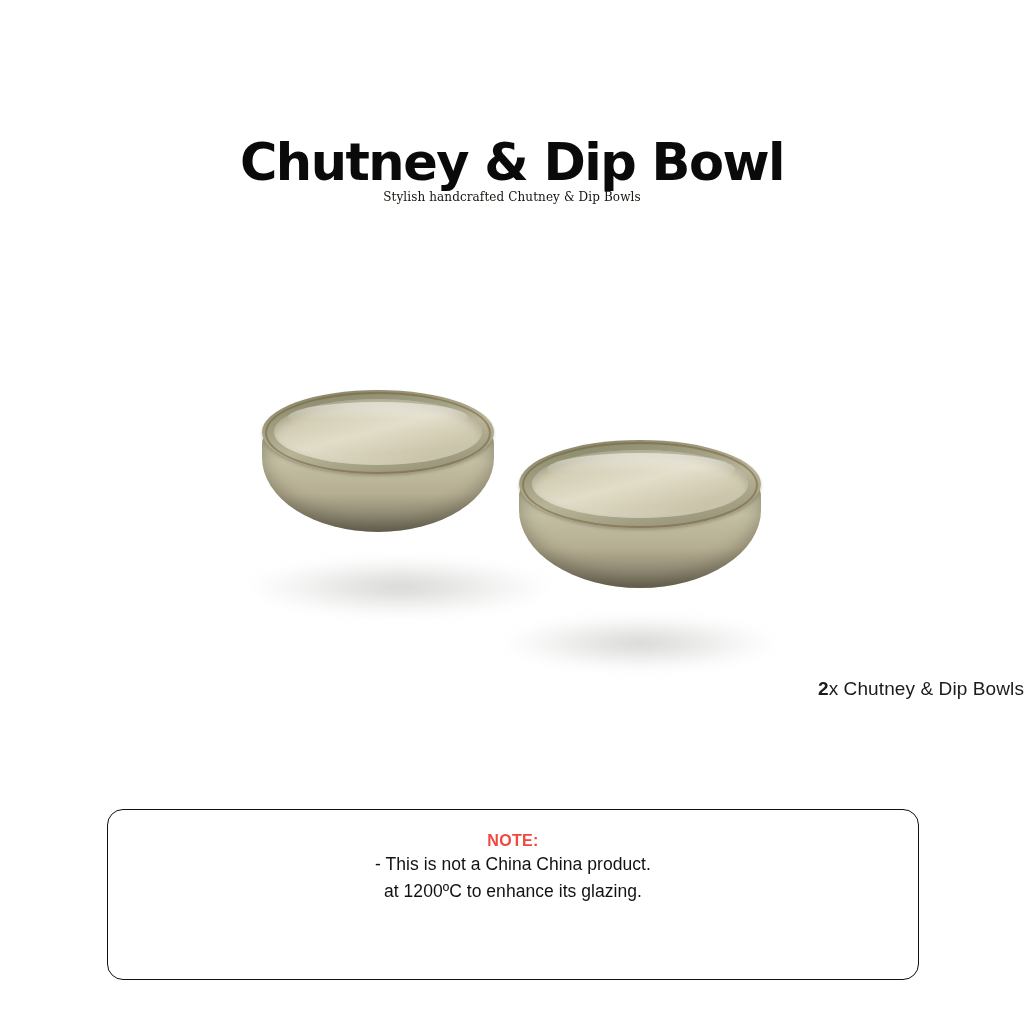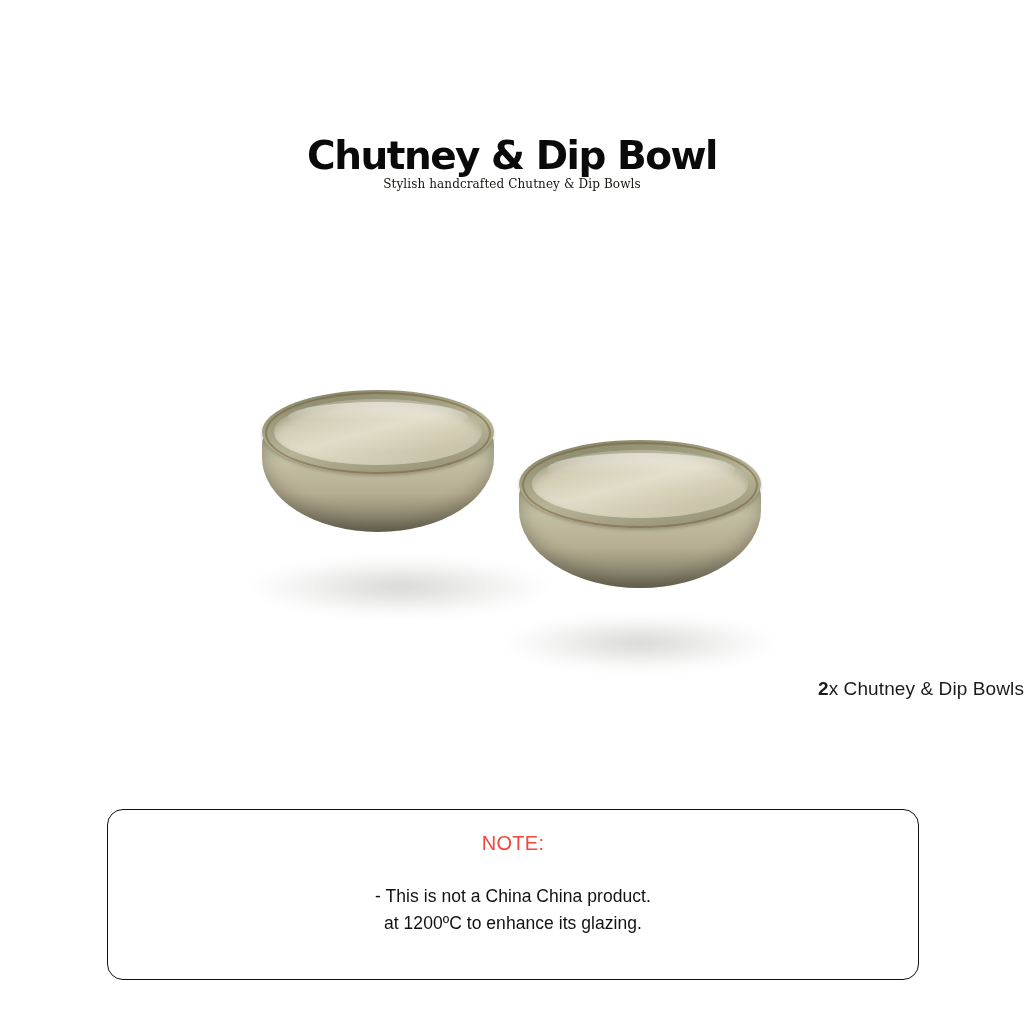--- a/index.html
+++ b/index.html
@@ -25,21 +25,21 @@
   
   .header {
     position: absolute;
     top: 136px;
     left: 0;
     width: 1024px;
     text-align: center;
   }
   .title {
     font-family: "DejaVu Sans", sans-serif;
-    font-size: 39px;
+    font-size: 51px;
     font-weight: 700;
     letter-spacing: -1.5px;
     line-height: 1.05;
     color: #0a0a0a;
     margin: 0;
   }
   .subtitle {
     font-family: "DejaVu Serif", serif;
     font-size: 12px;
     font-weight: 400;
@@ -164,24 +164,24 @@
     width: 812px;
     height: 171px;
     border: 1.6px solid #111111;
     border-radius: 16px;
     box-sizing: border-box;
     padding-top: 22px;
     text-align: center;
   }
   .note-title {
     color: #f0483e;
-    font-weight: 400;
-    font-size: 20px;
+    font-weight: 700;
+    font-size: 16px;
     letter-spacing: 0.3px;
-    margin-bottom: 28px;
+    margin-bottom: 1px;
   }
   .note-line {
     font-size: 17.5px;
     color: #121212;
     line-height: 1.55;
     letter-spacing: 0.05px;
   }
 </style>
 </head>
 <body>

